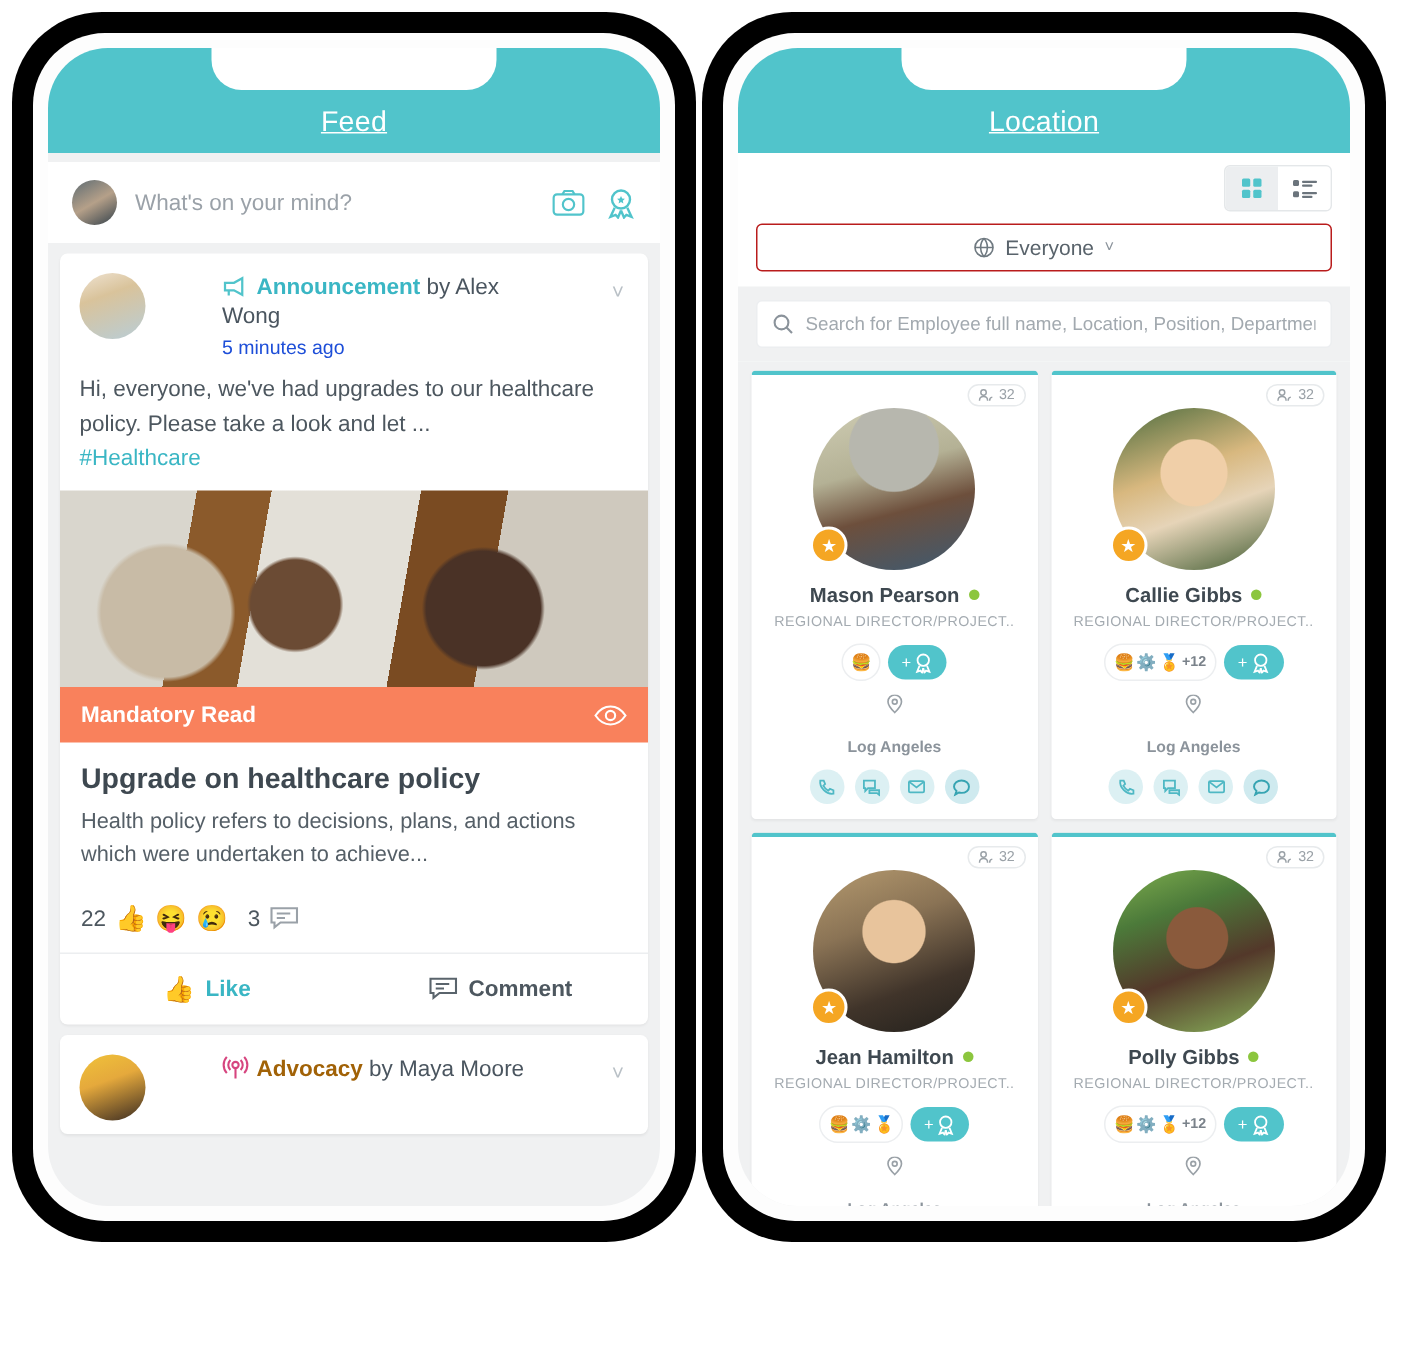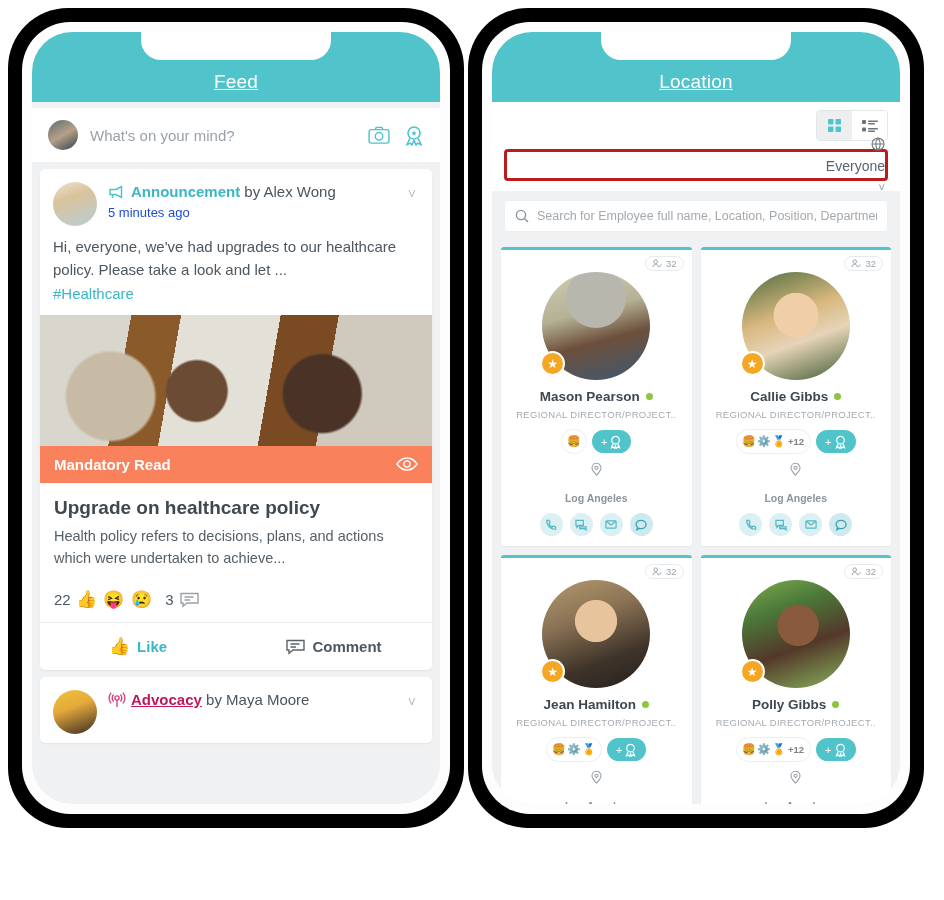--- a/index.html
+++ b/index.html
@@ -105,30 +105,30 @@
   .composer .ph {
     flex: 1; margin-left: 12px; color: #9aa1a8; font-size: 15px;
   }
   .composer .icons { display: flex; gap: 14px; align-items: center; }
 
   .card {
     background: #ffffff; margin: 7px 8px 0 8px;
     border-radius: 5px; overflow: hidden;
     box-shadow: 0 1px 2px rgba(0,0,0,.06);
   }
-  .post-head { display: flex; padding: 13px 12px 9px 13px; align-items: flex-start; }
+  .post-head { display: flex; padding: 13px 12px 9px 13px; align-items: flex-start; gap: 40px; }
   .post-head .pav {
     width: 44px; height: 44px; border-radius: 50%;
     background-size: cover; background-position: center; flex: none;
   }
   .post-meta { flex: 1; margin-left: 11px; padding-top: 1px; }
   .post-type-line { font-size: 15px; color: #4a555f; line-height: 1.25; }
   .post-type-line .lbl { font-weight: bold; }
   .post-type-line .lbl.ann { color: #3ab6c4; }
-  .post-type-line .lbl.adv { color: #be185d; text-decoration: underline; }
+  .post-type-line .lbl.adv { color: #a16207; }
   .post-time { font-size: 13px; color: #1d4ed8; margin-top: 3px; }
   .post-chev { color: #b9c0c6; font-size: 14px; padding: 4px 4px 0 0; }
   .post-text {
     padding: 0 13px 10px 13px;
     font-size: 15px; color: #4d575f; line-height: 1.55;
   }
   .post-text .tag { color: #3ab6c4; }
   .post-photo { width: 100%; height: 131px; display: block; }
 
   .mandatory {
@@ -170,23 +170,23 @@
   }
   .vt-btn {
     width: 35px; height: 29px;
     display: flex; align-items: center; justify-content: center;
     background: #ffffff;
   }
   .vt-btn.active { background: #eceef0; }
 
   .filter-row { padding: 8px 12px 10px 12px; background: #fff; }
   .filter-box {
-    border: 3px solid #b91c1c; border-radius: 4px; height: 32px;
-    display: flex; align-items: flex-end; justify-content: center; gap: 7px;
-    font-size: 14px; color: #59636b; flex-direction: column;
+    border: 1px solid #b91c1c; border-radius: 4px; height: 32px;
+    display: flex; align-items: center; justify-content: center; gap: 7px;
+    font-size: 14px; color: #59636b;
   }
   .search-wrap { background: #f0f1f2; padding: 9px 12px; }
   .search-box {
     background: #ffffff; border-radius: 4px; height: 32px;
     display: flex; align-items: center; padding: 0 10px; gap: 8px;
     border: 1px solid #eceef0;
   }
   .search-box .sp { font-size: 12.5px; color: #a2a9af; white-space: nowrap; overflow: hidden; }
 
   .grid {

